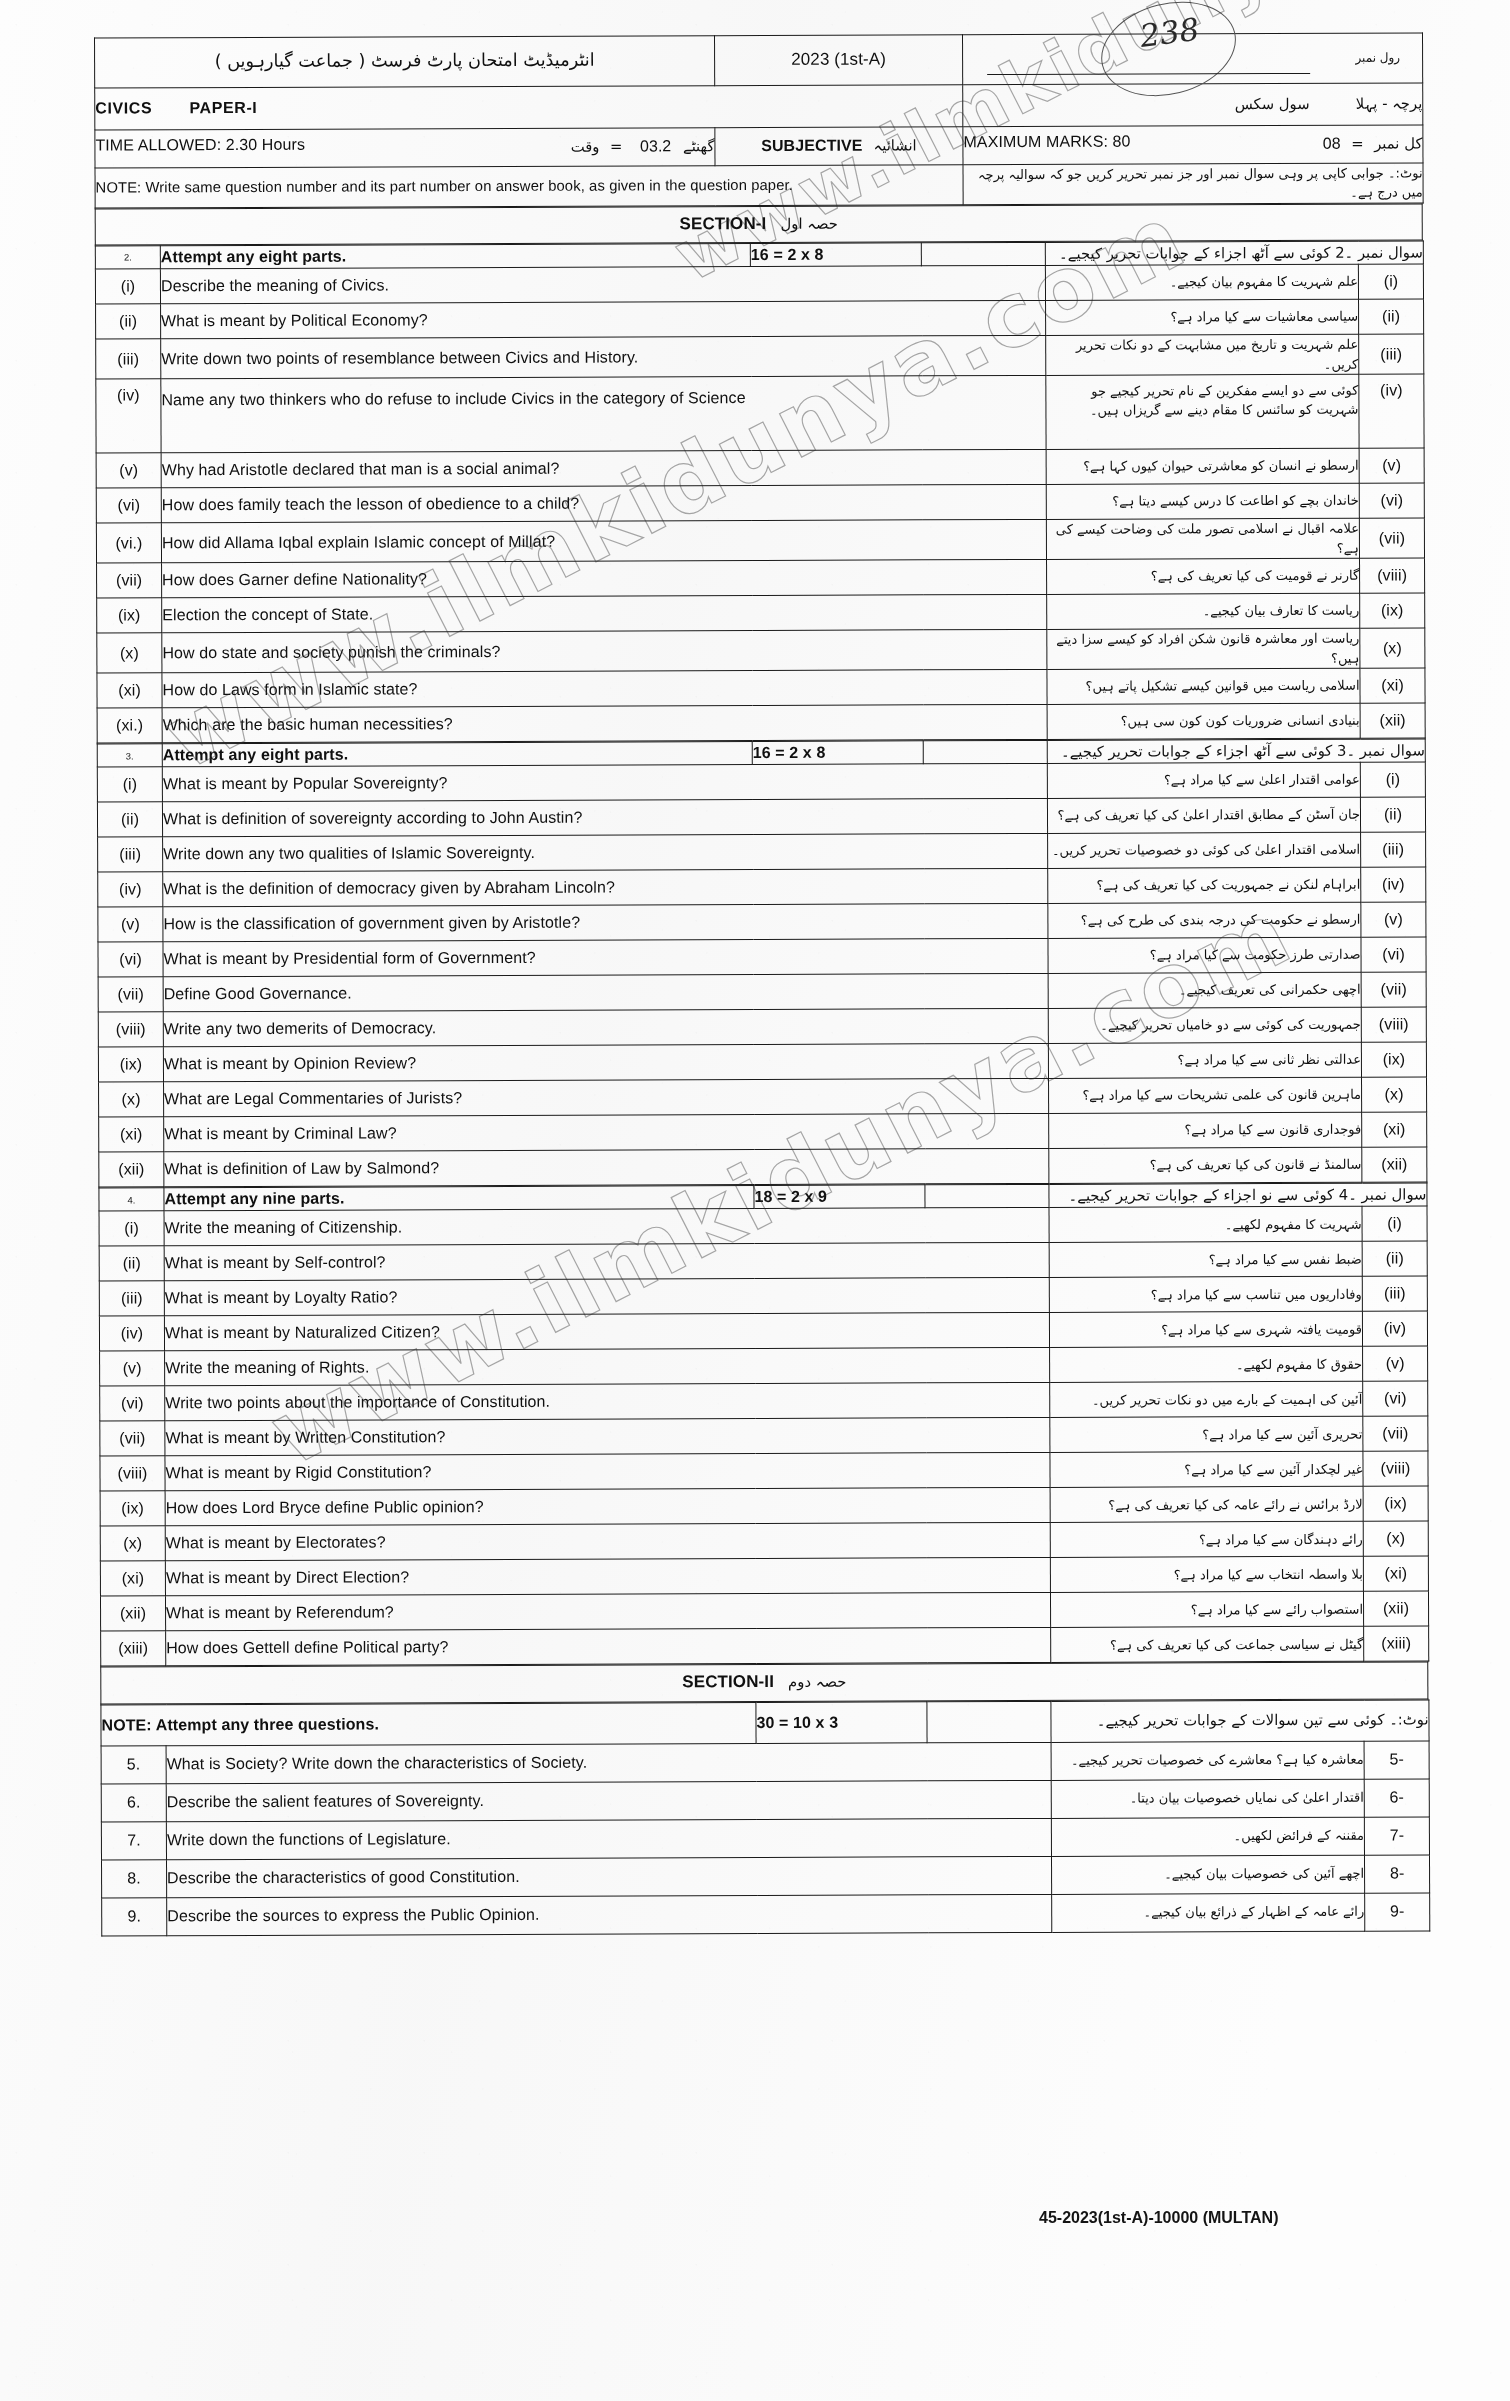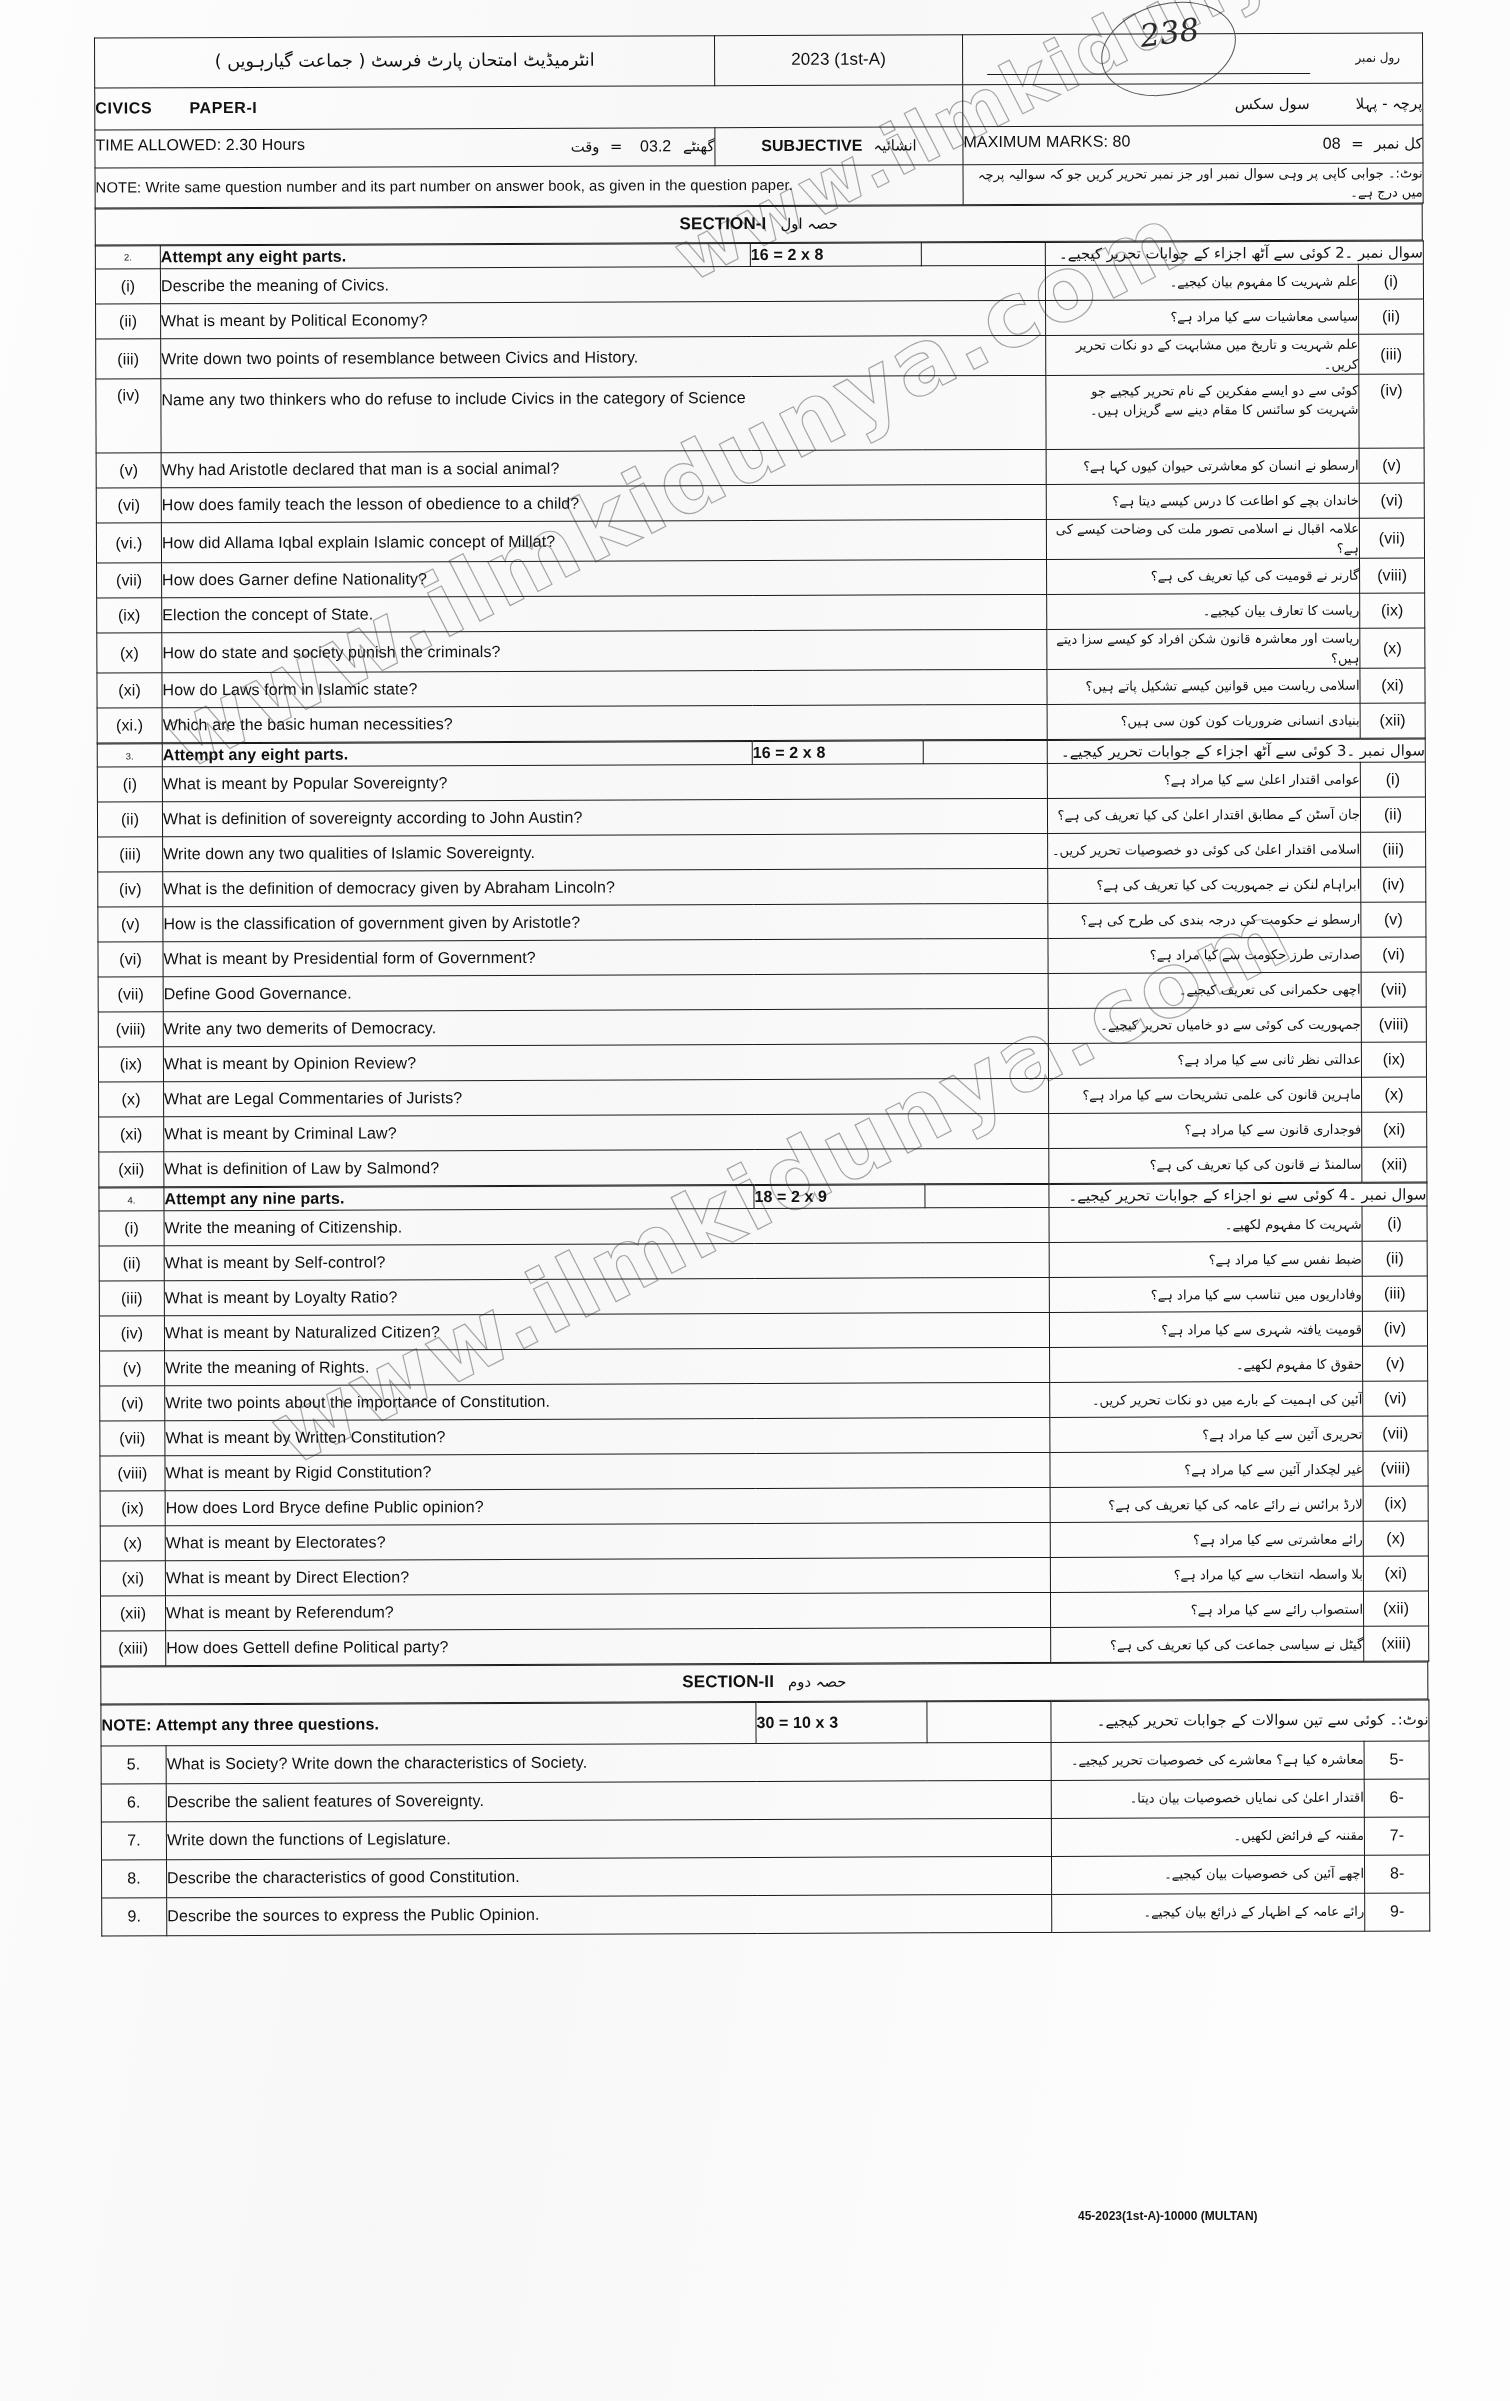--- a/index.html
+++ b/index.html
@@ -165,24 +165,23 @@
   tr.sec2 td { height: 37px; }
 
   .two-line { line-height: 1.85; }
 
   
   .footer {
     position: absolute;
     left: 1039px;
     top: 2209px;
     font-family: "Liberation Sans", sans-serif;
-    font-size: 12px;
+    font-size: 16px;
     font-weight: bold;
     color: #141414;
-    margin-left: 39px;
   }
 
   
   .watermark {
     position: absolute;
     left: 0; top: 0;
     width: 1511px; height: 2401px;
     pointer-events: none;
     z-index: 40;
   }
@@ -566,21 +565,21 @@
         </tr>
       <tr class="part">
           <td class="col-rn-left"><span class="en">(ix)</span></td>
           <td class="col-en" colspan="3"><span class="en">How does Lord Bryce define Public opinion?</span></td>
           <td class="col-ur"><span class="ur ur-sm">لارڈ برائس نے رائے عامہ کی کیا تعریف کی ہے؟</span></td>
           <td class="col-rn-right"><span class="en">(ix)</span></td>
         </tr>
       <tr class="part">
           <td class="col-rn-left"><span class="en">(x)</span></td>
           <td class="col-en" colspan="3"><span class="en">What is meant by Electorates?</span></td>
-          <td class="col-ur"><span class="ur ur-sm">رائے معاشرتی سے کیا مراد ہے؟</span></td>
+          <td class="col-ur"><span class="ur ur-sm">رائے دہندگان سے کیا مراد ہے؟</span></td>
           <td class="col-rn-right"><span class="en">(x)</span></td>
         </tr>
       <tr class="part">
           <td class="col-rn-left"><span class="en">(xi)</span></td>
           <td class="col-en" colspan="3"><span class="en">What is meant by Direct Election?</span></td>
           <td class="col-ur"><span class="ur ur-sm">بلا واسطہ انتخاب سے کیا مراد ہے؟</span></td>
           <td class="col-rn-right"><span class="en">(xi)</span></td>
         </tr>
       <tr class="part">
           <td class="col-rn-left"><span class="en">(xii)</span></td>

